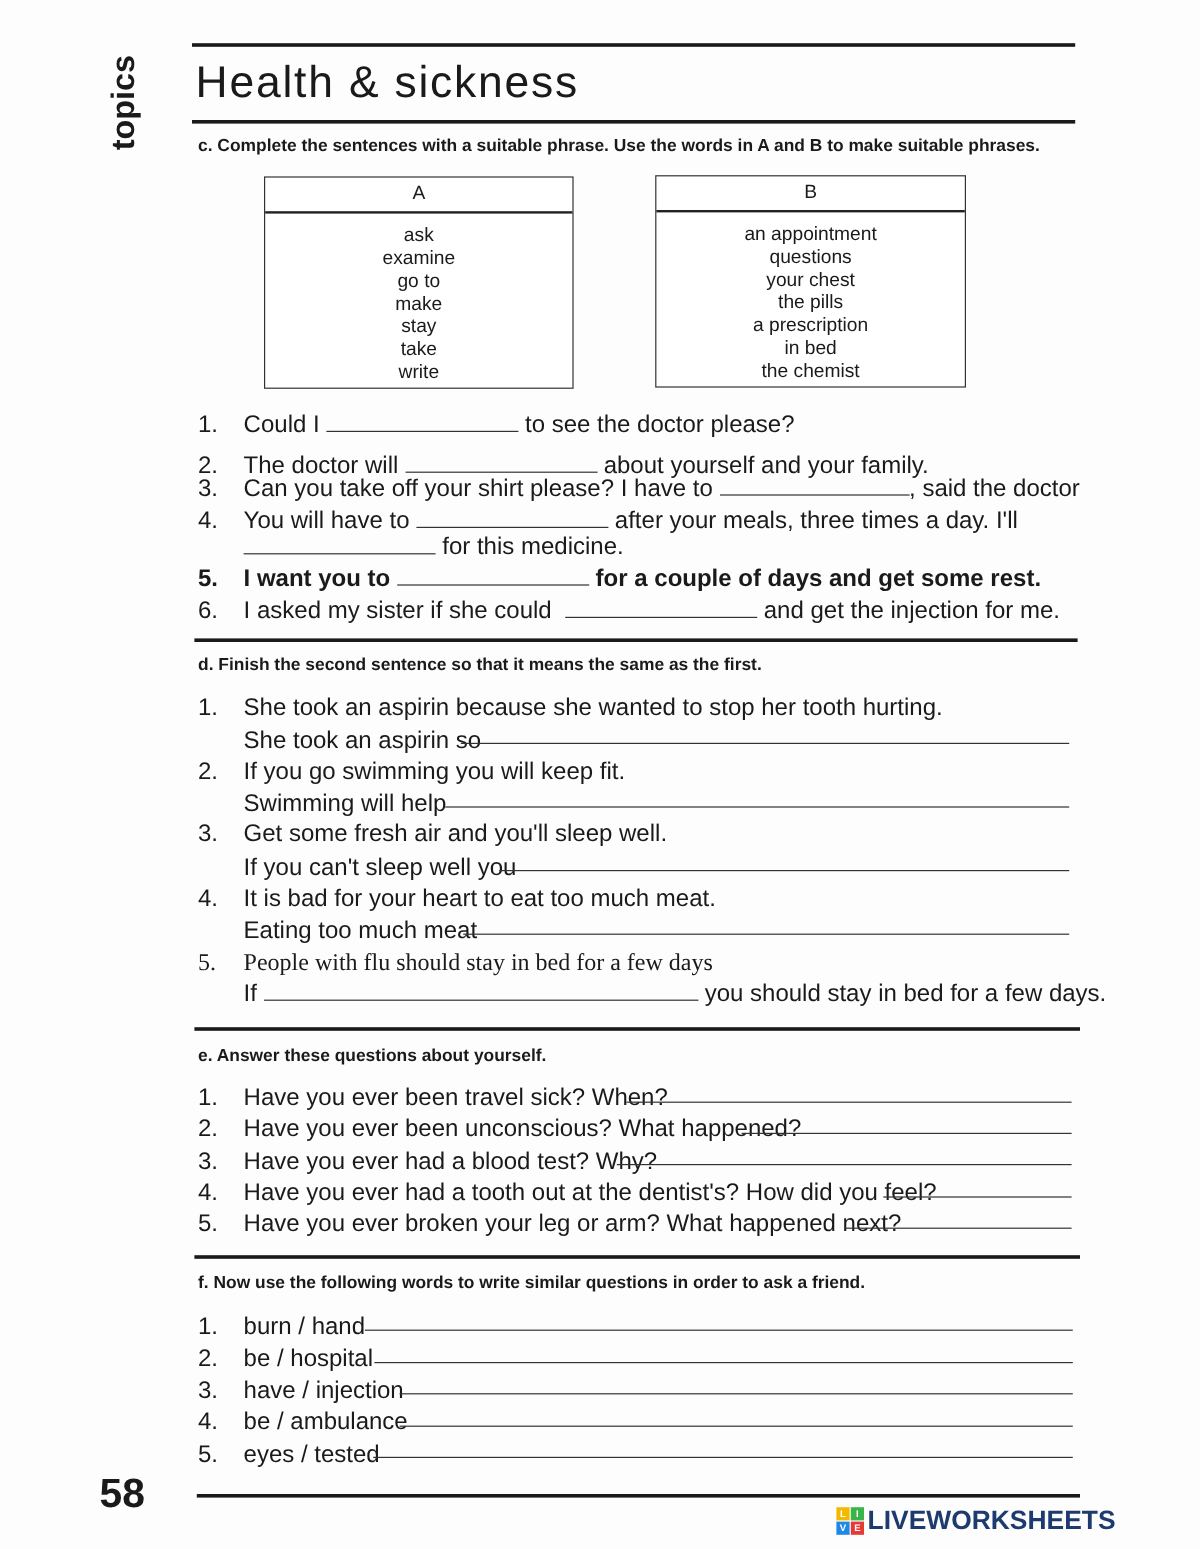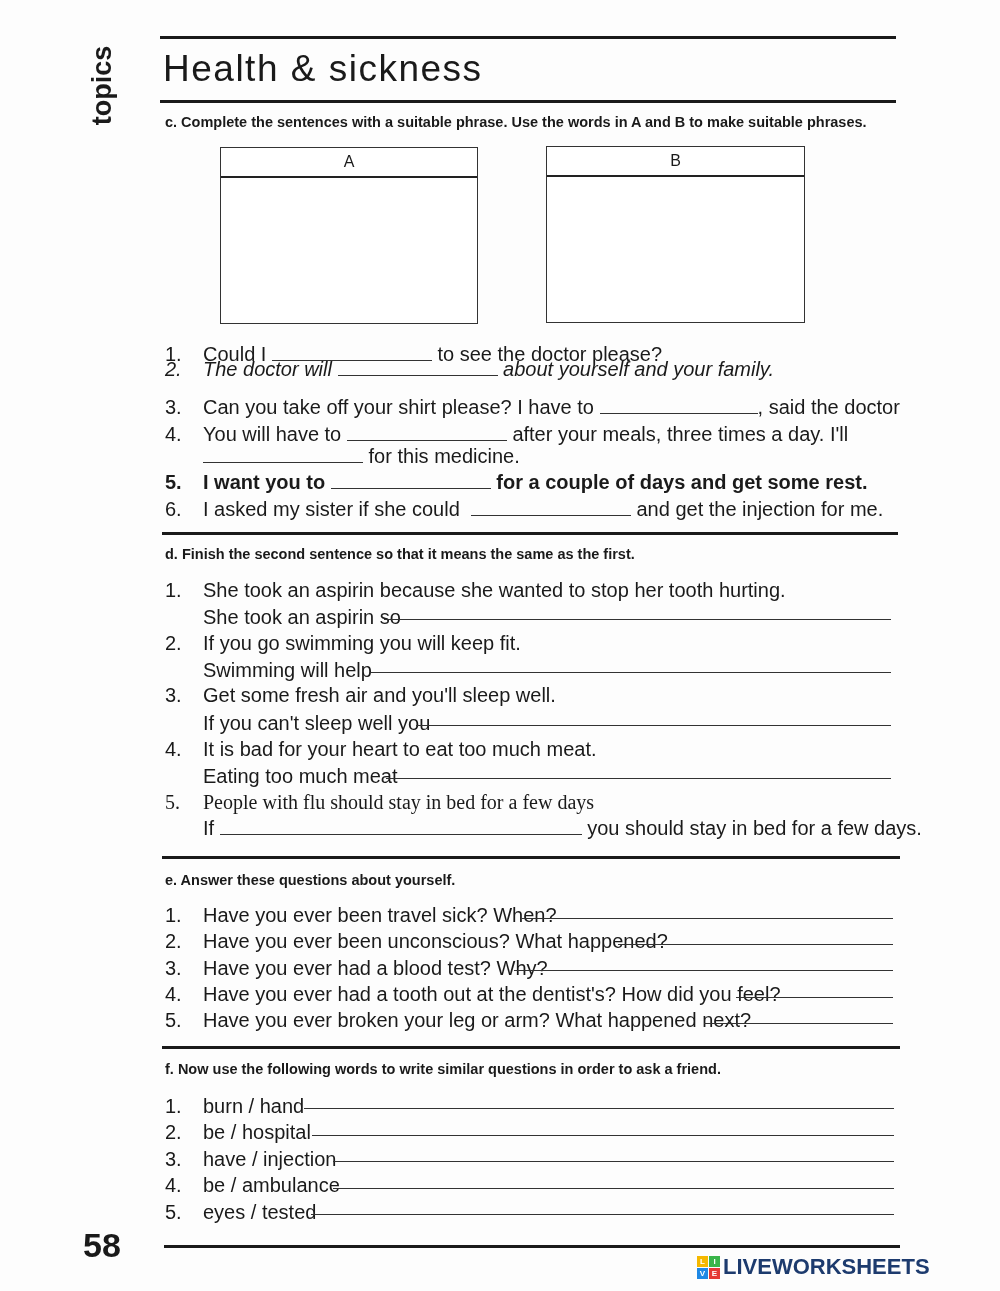--- a/index.html
+++ b/index.html
@@ -40,32 +40,50 @@
 </div>
 
 <div class="rule" style="left:160px;top:36px;width:736px;height:3px;"></div>
 <div class="abs title">Health &amp; sickness</div>
 <div class="rule" style="left:160px;top:100px;width:736px;height:3px;"></div>
 
 <div class="abs instr" style="top:114px;">c. Complete the sentences with a suitable phrase. Use the words in A and B to make suitable phrases.</div>
 
 <div class="box" style="left:220px;top:147px;width:256px;height:175px;">
   <div class="head">A</div>
+  <div class="items">
+    <div>ask</div>
+    <div>examine</div>
+    <div>go to</div>
+    <div>make</div>
+    <div>stay</div>
+    <div>take</div>
+    <div>write</div>
+  </div>
 </div>
 
 <div class="box" style="left:546px;top:146px;width:257px;height:175px;">
   <div class="head">B</div>
+  <div class="items">
+    <div>an appointment</div>
+    <div>questions</div>
+    <div>your chest</div>
+    <div>the pills</div>
+    <div>a prescription</div>
+    <div>in bed</div>
+    <div>the chemist</div>
+  </div>
 </div>
 
 <div class="row" style="top:343px;">
   <span class="num">1.</span><span>Could I</span>
   <span class="blank" style="width:160px;"></span>
   <span>to see the doctor please?</span>
 </div>
-<div class="row" style="top:358px;font-style:italic;">
+<div class="row" style="top:377px;">
   <span class="num">2.</span><span>The doctor will</span>
   <span class="blank" style="width:160px;"></span>
   <span>about yourself and your family.</span>
 </div>
 <div class="row" style="top:396px;">
   <span class="num">3.</span><span>Can you take off your shirt please? I have to</span>
   <span class="blank" style="width:158px;"></span><span>, said the doctor</span>
 </div>
 <div class="row" style="top:423px;">
   <span class="num">4.</span><span>You will have to</span>

